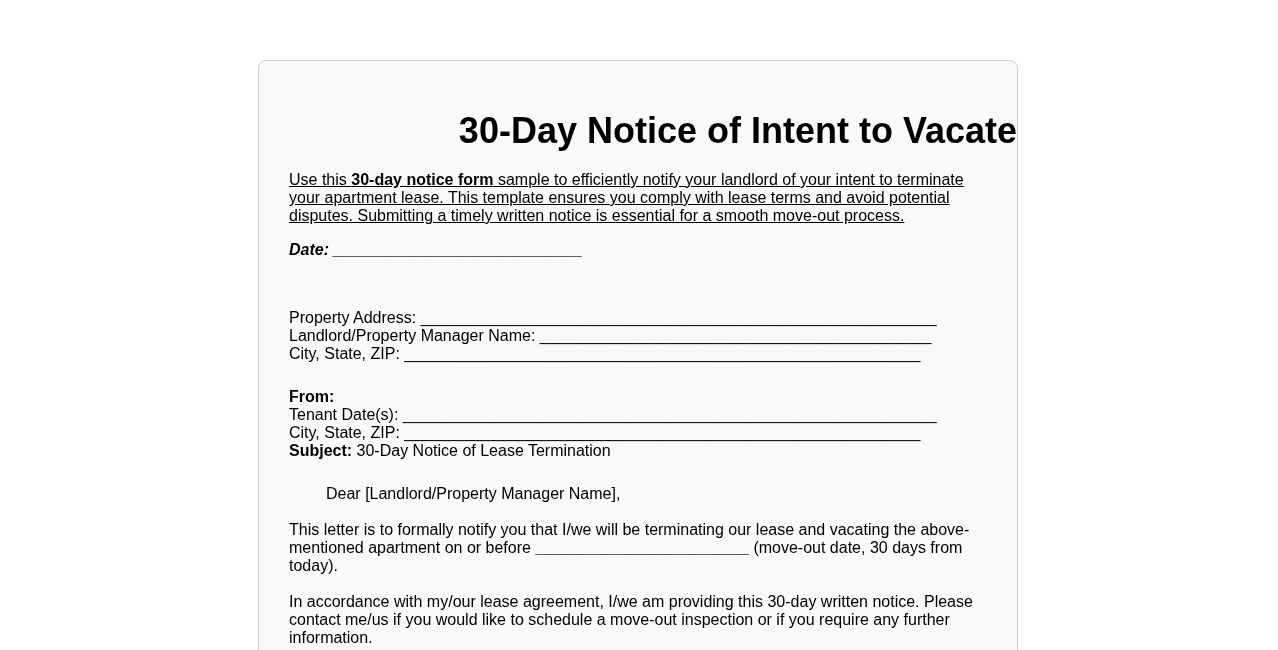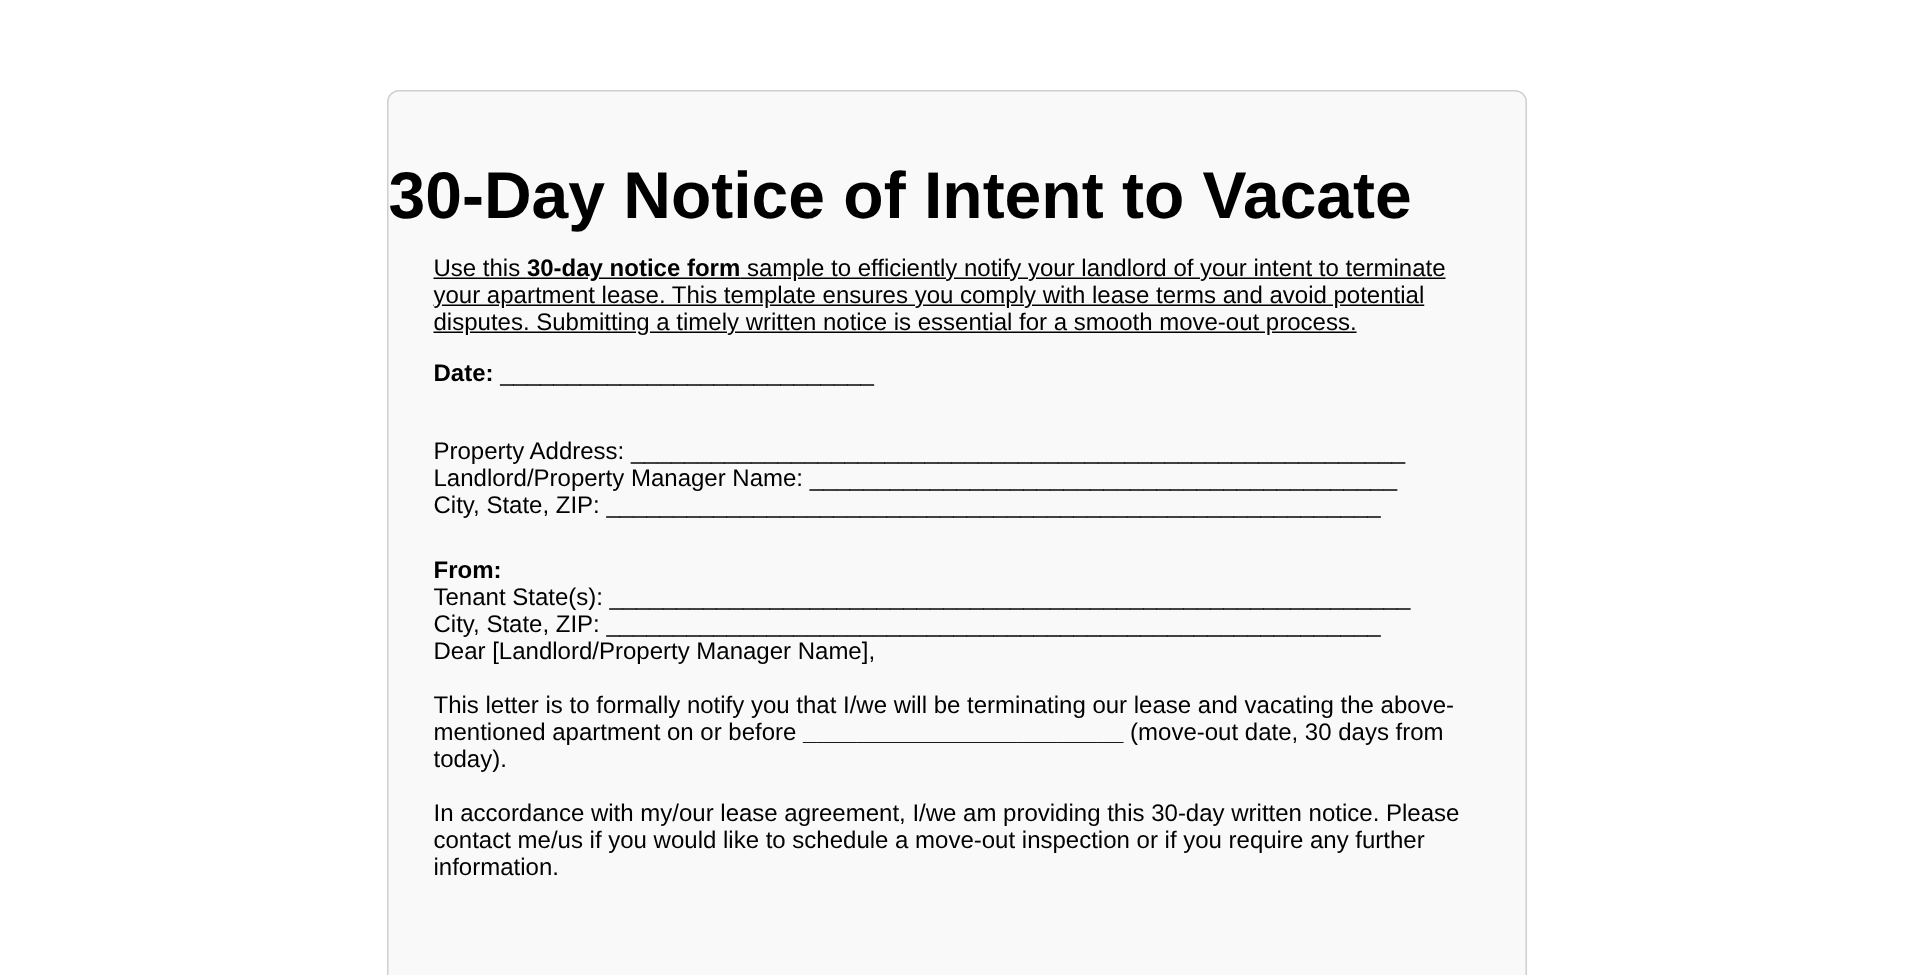--- a/index.html
+++ b/index.html
@@ -23,40 +23,40 @@
       border: 1px solid #cfcfcf;
       border-radius: 8px;
       padding: 0 30px;
     }
     h1 {
       margin: 0;
       position: absolute;
       left: 0;
       right: 0;
       top: 50px;
-      text-align: left;
-      font-size: 44px;
+      text-align: right;
+      font-size: 36px;
       font-weight: bold;
       line-height: 40px;
     }
     .content {
       position: absolute;
       left: 30px;
       right: 30px;
       top: 110px;
       font-size: 16px;
       line-height: 18px;
     }
     p { margin: 0; }
     .intro { margin-bottom: 16px; text-decoration: underline; }
-    .date-row { margin-bottom: 34px; }
+    .date-row { margin-bottom: 50px; font-style: italic; }
     .to-block { margin-bottom: 25px; }
     .from-block { }
     .subject { margin-bottom: 25px; }
-    .greeting { margin-bottom: 18px; }
+    .greeting { margin-bottom: 18px; margin-left: 37px; }
     .para { margin-bottom: 18px; }
     b { font-weight: bold; }
     .blank { white-space: pre; }
   </style>
 </head>
 <body>
 
 <div class="card">
   <h1>30-Day Notice of Intent to Vacate</h1>
 
@@ -68,24 +68,25 @@
     </div>
 
     <div class="to-block">
       <div><span>Property Address: </span><span class="blank">__________________________________________________________</span></div>
       <div><span>Landlord/Property Manager Name: </span><span class="blank">____________________________________________</span></div>
       <div><span>City, State, ZIP: </span><span class="blank">__________________________________________________________</span></div>
     </div>
 
     <div class="from-block">
       <div><b>From:</b></div>
-      <div><span>Tenant State(s): </span><span class="blank">____________________________________________________________</span></div>
+      <div><span>Tenant Date(s): </span><span class="blank">____________________________________________________________</span></div>
       <div><span>City, State, ZIP: </span><span class="blank">__________________________________________________________</span></div>
     </div>
 
+    <p class="subject"><b>Subject:</b><span> 30-Day Notice of Lease Termination</span></p>
 
     <p class="greeting">Dear [Landlord/Property Manager Name],</p>
 
     <p class="para"><span>This letter is to formally notify you that I/we will be terminating our lease and vacating the above-mentioned apartment on or before </span><b class="blank">________________________</b><span> (move-out date, 30 days from today).</span></p>
 
     <p class="para">In accordance with my/our lease agreement, I/we am providing this 30-day written notice. Please contact me/us if you would like to schedule a move-out inspection or if you require any further information.</p>
   </div>
 </div>
 
 </body></html>

